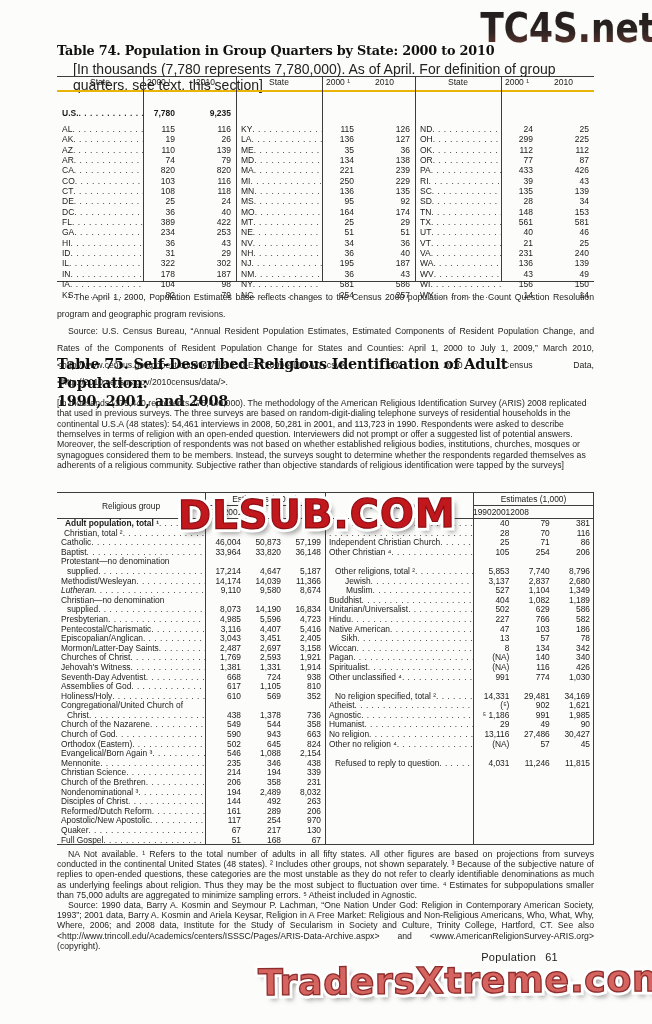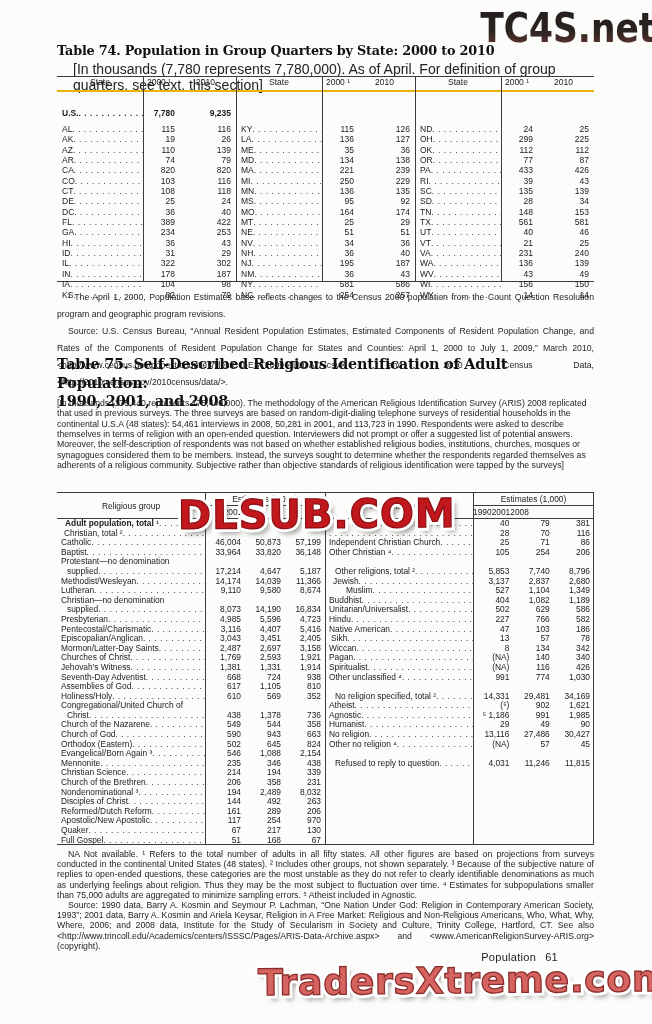--- a/index.html
+++ b/index.html
@@ -544,21 +544,21 @@
             <span class="v">5,187</span>
           </div>
           <div class="r75">
             <span class="l" style="padding-left: 4px;">Methodist/Wesleyan</span>
             <span class="dots"> . . . . . . . . . . . . . . . . . . . . . . . . . . . . . . . . . . . . . . . . . . . . . . . . . . . . . . . . . . . . . . . . . . . . . . . . . . . . . . . .</span>
             <span class="v">14,174</span>
             <span class="v">14,039</span>
             <span class="v">11,366</span>
           </div>
           <div class="r75">
-            <span class="l" style="padding-left: 4px;">Lutheran</span>
+            <span class="l" style="padding-left: 4px; font-style: italic;">Lutheran</span>
             <span class="dots"> . . . . . . . . . . . . . . . . . . . . . . . . . . . . . . . . . . . . . . . . . . . . . . . . . . . . . . . . . . . . . . . . . . . . . . . . . . . . . . . .</span>
             <span class="v">9,110</span>
             <span class="v">9,580</span>
             <span class="v">8,674</span>
           </div>
           <div class="r75">
             <span class="l" style="padding-left: 4px;">Christian—no denomination</span>
             <span class="fill"></span>
           </div>
           <div class="r75">
@@ -765,21 +765,21 @@
           </div>
           <div class="r75 blank"></div>
           <div class="r75">
             <span class="l" style="padding-left: 10px;">Other religions, total ²</span>
             <span class="dots"> . . . . . . . . . . . . . . . . . . . . . . . . . . . . . . . . . . . . . . . . . . . . . . . . . . . . . . . . . . . . . . . . . . . . . . . . . . . . . . . .</span>
             <span class="v">5,853</span>
             <span class="v">7,740</span>
             <span class="v">8,796</span>
           </div>
           <div class="r75">
-            <span class="l" style="padding-left: 8px; text-align: right;">Jewish</span>
+            <span class="l" style="padding-left: 20px; text-align: right;">Jewish</span>
             <span class="dots"> . . . . . . . . . . . . . . . . . . . . . . . . . . . . . . . . . . . . . . . . . . . . . . . . . . . . . . . . . . . . . . . . . . . . . . . . . . . . . . . .</span>
             <span class="v">3,137</span>
             <span class="v">2,837</span>
             <span class="v">2,680</span>
           </div>
           <div class="r75">
             <span class="l" style="padding-left: 21px;">Muslim</span>
             <span class="dots"> . . . . . . . . . . . . . . . . . . . . . . . . . . . . . . . . . . . . . . . . . . . . . . . . . . . . . . . . . . . . . . . . . . . . . . . . . . . . . . . .</span>
             <span class="v">527</span>
             <span class="v">1,104</span>
@@ -807,21 +807,21 @@
             <span class="v">582</span>
           </div>
           <div class="r75">
             <span class="l" style="padding-left: 4px;">Native American</span>
             <span class="dots"> . . . . . . . . . . . . . . . . . . . . . . . . . . . . . . . . . . . . . . . . . . . . . . . . . . . . . . . . . . . . . . . . . . . . . . . . . . . . . . . .</span>
             <span class="v">47</span>
             <span class="v">103</span>
             <span class="v">186</span>
           </div>
           <div class="r75">
-            <span class="l" style="padding-left: 6px; text-align: right;">Sikh</span>
+            <span class="l" style="padding-left: 16px; text-align: right;">Sikh</span>
             <span class="dots"> . . . . . . . . . . . . . . . . . . . . . . . . . . . . . . . . . . . . . . . . . . . . . . . . . . . . . . . . . . . . . . . . . . . . . . . . . . . . . . . .</span>
             <span class="v">13</span>
             <span class="v">57</span>
             <span class="v">78</span>
           </div>
           <div class="r75">
             <span class="l" style="padding-left: 4px;">Wiccan</span>
             <span class="dots"> . . . . . . . . . . . . . . . . . . . . . . . . . . . . . . . . . . . . . . . . . . . . . . . . . . . . . . . . . . . . . . . . . . . . . . . . . . . . . . . .</span>
             <span class="v">8</span>
             <span class="v">134</span>

